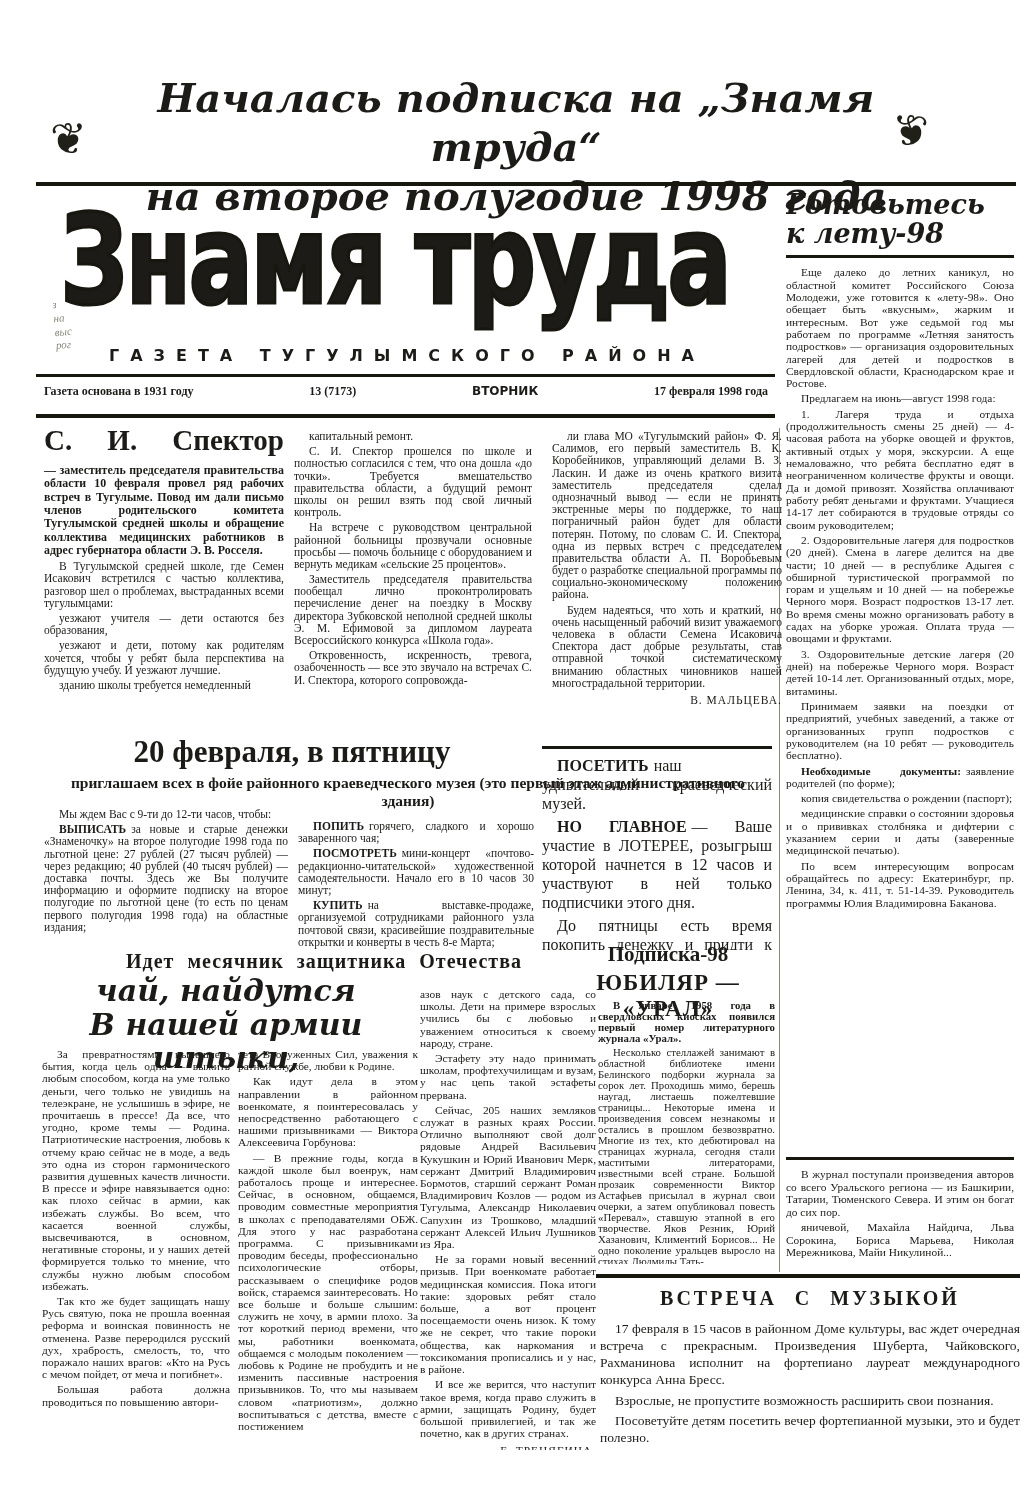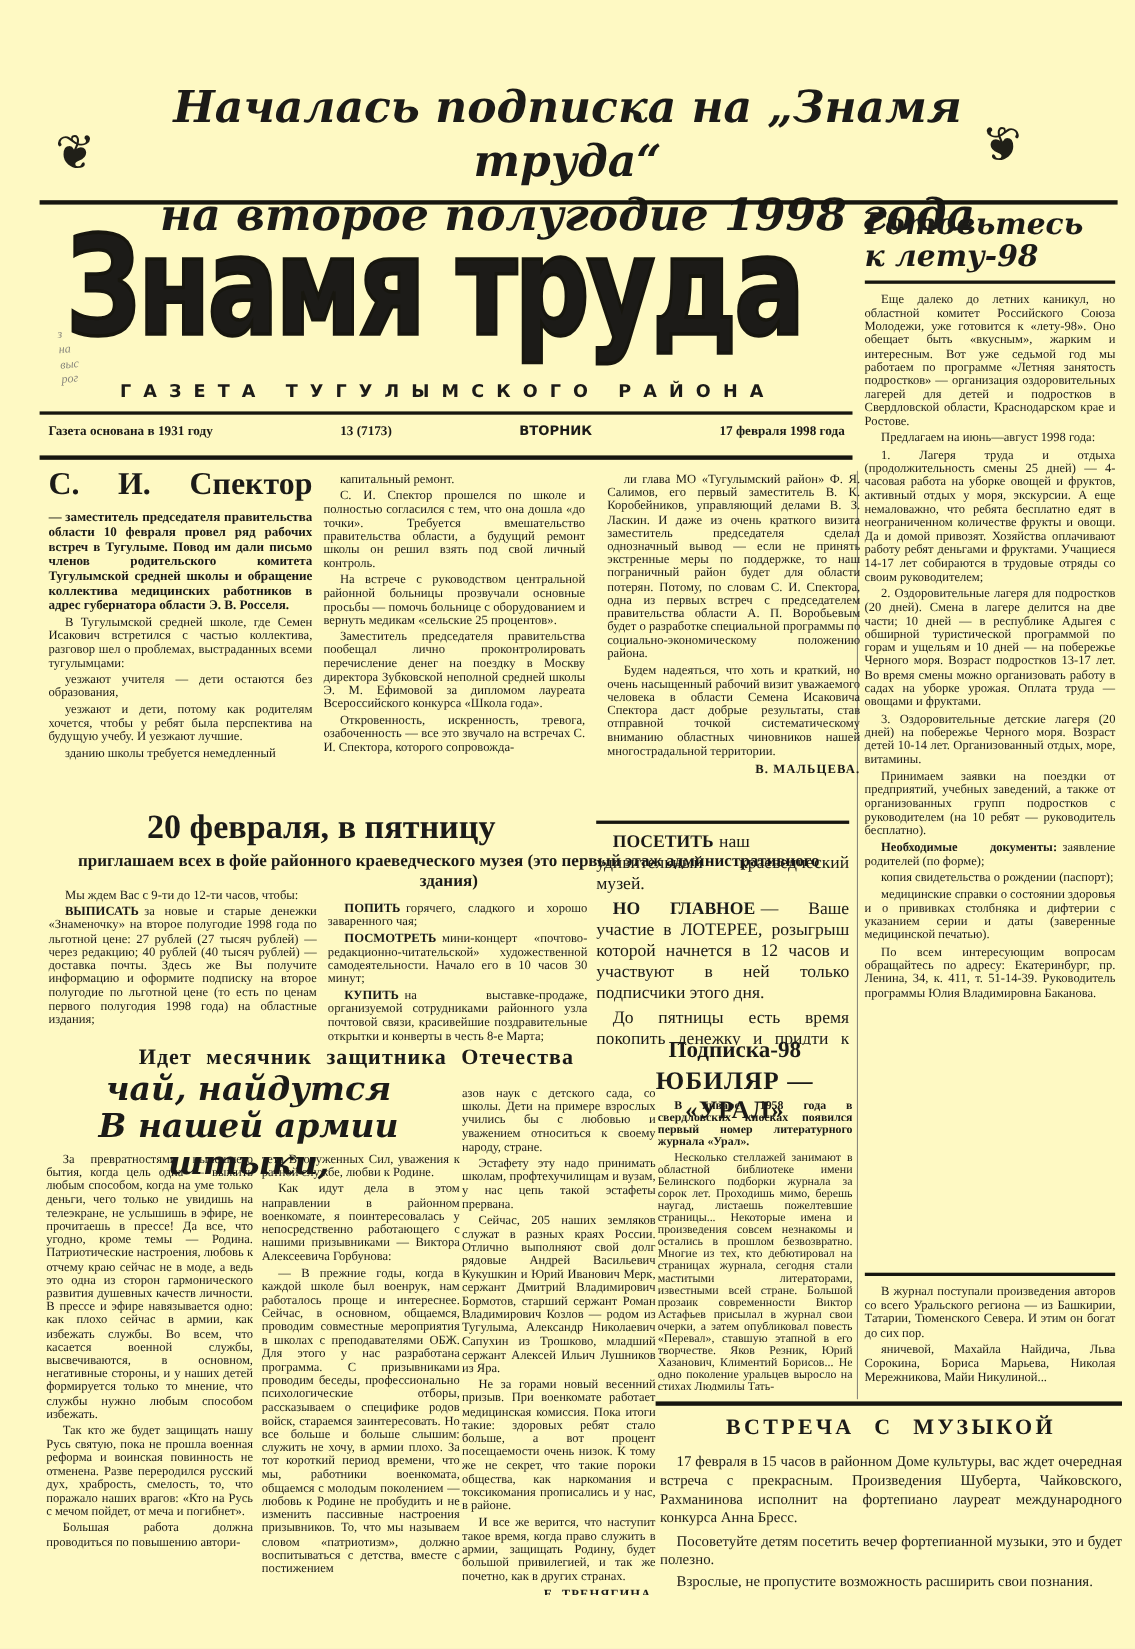--- a/index.html
+++ b/index.html
@@ -1,23 +1,23 @@
 <!DOCTYPE html>
 <html lang="ru"><head>
 <meta charset="utf-8">
 <style>
   html,body{margin:0;padding:0;background:#d8d5cc;}
-  #page{position:relative;width:1032px;height:1499px;background:#fef9c3;margin:0 auto;
+  #page{position:relative;width:1032px;height:1499px;background:#ffffff;margin:0 auto;
         font-family:"Liberation Serif","DejaVu Serif",serif;color:#1c1b18;overflow:hidden;}
   .abs{position:absolute;}
   .rule{position:absolute;background:#17160f;}
   p{margin:0 0 3px 0;text-indent:15px;text-align:justify;}
   .cont{text-indent:0;}
   .bp{font-weight:bold;}
-  .sig{text-align:right;font-weight:bold;text-indent:0;margin-top:5px;letter-spacing:1px;}
+  .sig{text-align:right;font-weight:normal;text-indent:0;margin-top:5px;letter-spacing:1px;}
   .runin{font-weight:bold;margin-right:5px;}
 
   #banner{left:70px;top:74px;width:892px;text-align:center;
           font-style:italic;font-weight:bold;font-size:40px;line-height:1.22;
           font-family:"DejaVu Serif",serif;}
   .orn{font-size:44px;line-height:1;color:#201f18;}
   #orn-left{left:50px;top:118px;}
   #orn-right{left:892px;top:110px;transform:scaleX(-1);}
   #rule-top{left:36px;top:182px;width:980px;height:4px;}
 
@@ -221,18 +221,18 @@
         <p>И все же верится, что наступит такое время, когда право служить в армии, защищать Родину, будет большой привилегией, и так же почетно, как в других странах.</p>
       </div>
     <p class="sig">Е. ТРЕНЯГИНА.</p>
   </div>
 
   <div id="bottom-rule" class="rule"></div>
   <div id="music" class="abs">
     <h3>ВСТРЕЧА С МУЗЫКОЙ</h3>
     <div>
         <p>17 февраля в 15 часов в районном Доме культуры, вас ждет очередная встреча с прекрасным. Произведения Шуберта, Чайковского, Рахманинова исполнит на фортепиано лауреат международного конкурса Анна Бресс.</p>
+        <p>Взрослые, не пропустите возможность расширить свои познания.</p>
         <p>Посоветуйте детям посетить вечер фортепианной музыки, это и будет полезно.</p>
-        <p>Взрослые, не пропустите возможность расширить свои познания.</p>
       </div>
   </div>
 
 </div>
 
 </body></html>

